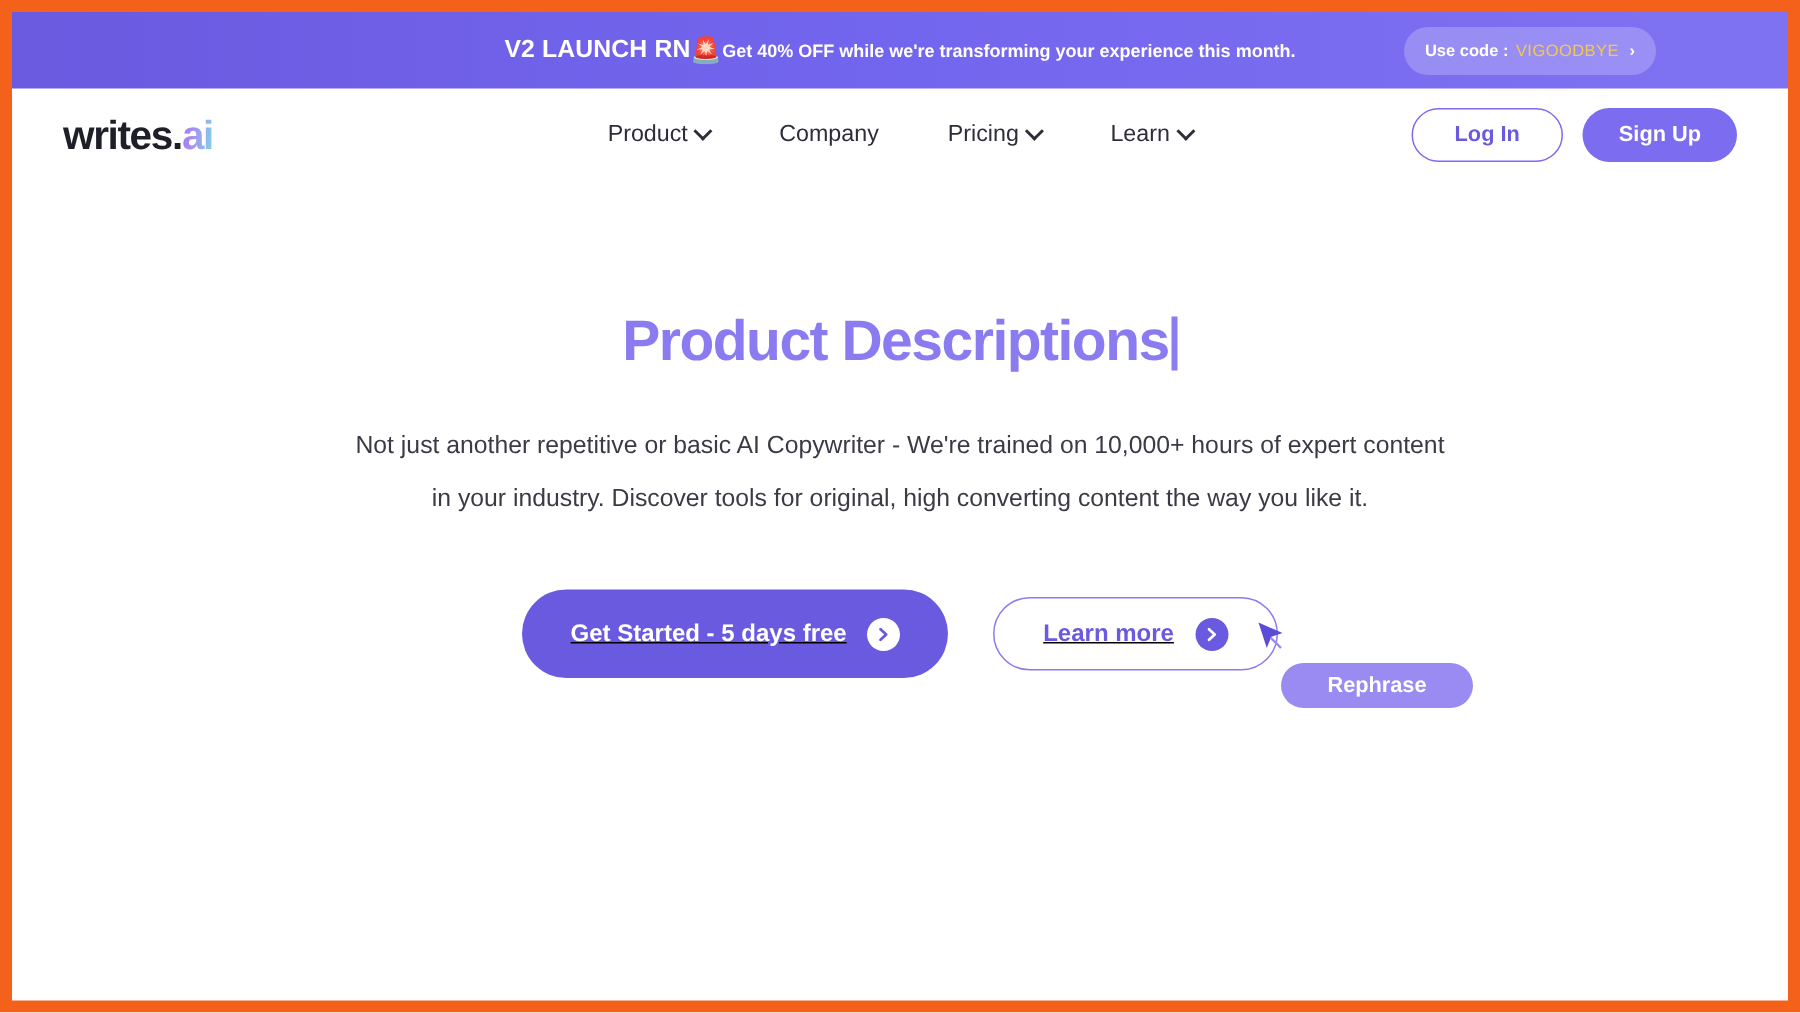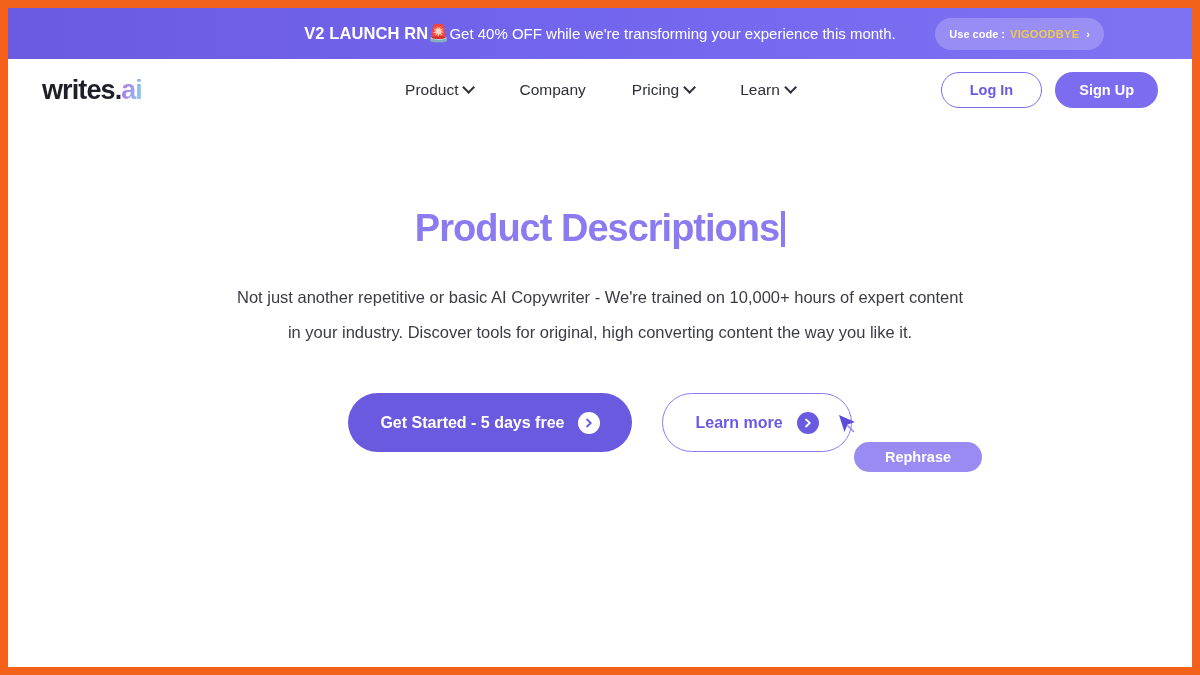--- a/index.html
+++ b/index.html
@@ -42,22 +42,22 @@
     font-size: 16.5px;
     letter-spacing: .1px;
     white-space: nowrap;
   }
   #promo-banner .promo-emoji {
     font-size: 17px;
     line-height: 1;
   }
   #promo-banner .promo-text {
     color: #ffffff;
-    font-weight: 400;
-    font-size: 15px;
+    font-weight: 700;
+    font-size: 12px;
     white-space: nowrap;
   }
   #promo-code-badge {
     position: absolute;
     right: 88px;
     top: 50%;
     transform: translateY(-50%);
     background: rgba(255,255,255,0.22);
     border-radius: 999px;
     height: 28px;
@@ -69,21 +69,21 @@
   }
   #promo-code-badge .code-label {
     color: #ffffff;
     font-size: 11px;
     font-weight: 600;
     white-space: nowrap;
   }
   #promo-code-badge .code-value {
     color: #F2C94C;
     font-size: 11px;
-    font-weight: 700;
+    font-weight: 400;
     letter-spacing: .3px;
     white-space: nowrap;
   }
   #promo-code-badge .code-chevron {
     color: #ffffff;
     font-size: 11px;
     font-weight: 700;
     margin-left: 2px;
   }
 
@@ -265,39 +265,40 @@
     line-height: 2.1;
     color: #3B3B46;
   }
 
   #hero-ctas {
     margin-top: 44px;
     display: flex;
     align-items: center;
     justify-content: center;
     gap: 30px;
+    text-decoration: underline;
   }
   #get-started-button {
     height: 59px;
     padding: 0 32px;
     border-radius: 999px;
     border: none;
     background: #6A5AE0;
     color: #ffffff;
     font-size: 16px;
     font-weight: 700;
     font-family: "Liberation Sans", sans-serif;
     cursor: pointer;
     display: flex;
     align-items: center;
     gap: 14px;
     white-space: nowrap;
   }
   #learn-more-button {
-    height: 59px;
+    height: 49px;
     padding: 0 32px;
     border-radius: 999px;
     border: 1.5px solid #8B7BF0;
     background: #ffffff;
     color: #6A5AE0;
     font-size: 16px;
     font-weight: 700;
     font-family: "Liberation Sans", sans-serif;
     cursor: pointer;
     display: flex;

